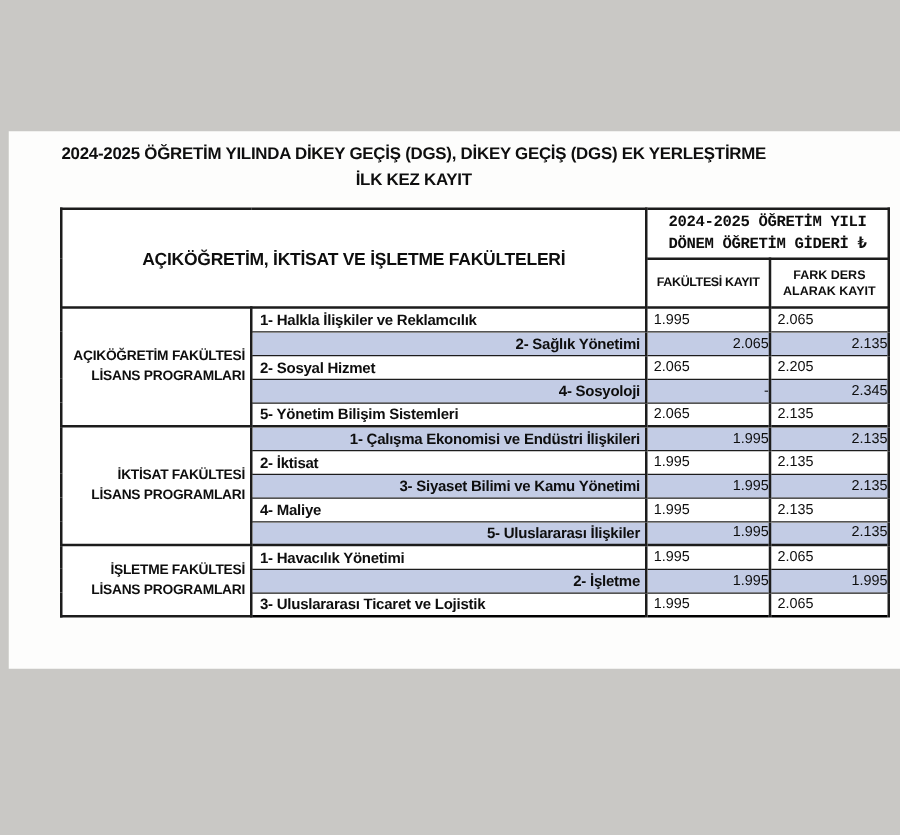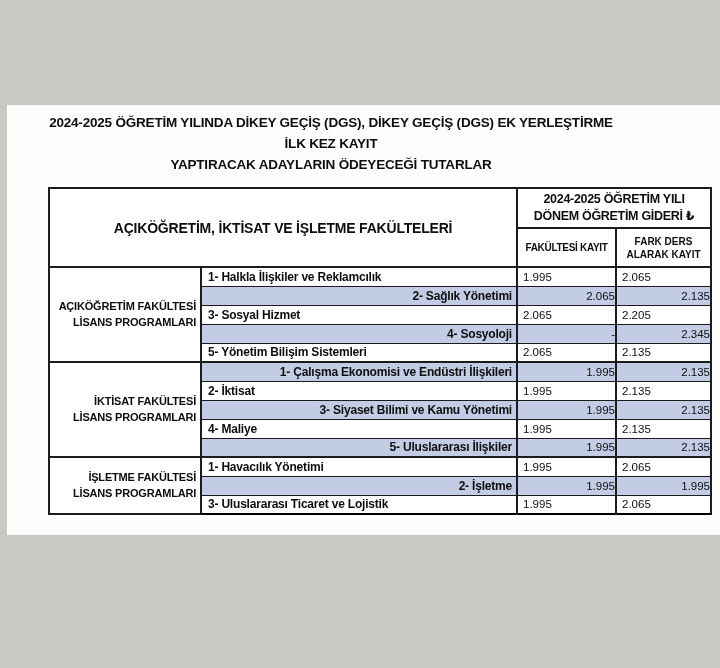--- a/index.html
+++ b/index.html
@@ -21,21 +21,21 @@
   .title{ margin-top:7px; text-align:center; font-weight:bold; font-size:13.5px; line-height:21px; letter-spacing:-0.2px;}
   table{
     margin-top:12px; width:662px; table-layout:fixed;
     border-collapse:collapse; border:2px solid #000;
     background:#fff;
   }
   col.c1{width:152px;} col.c2{width:316px;} col.c3{width:99px;} col.c4{width:95px;}
   th,td{ border:1px solid var(--line); border-left-width:2px; border-right-width:2px; overflow:hidden;}
   th{ border-width:2px; }
   .h-fac{ font-size:14px; font-weight:bold; text-align:center; height:79px; letter-spacing:-0.2px;border-radius:12px;}
-  .h-fee{ font-size:12.5px; font-weight:bold; text-align:center; height:40px; line-height:1.35; padding:0 6px; letter-spacing:-0.3px;}
+  .h-fee{ font-size:12.5px; font-weight:bold; text-align:center; height:40px; line-height:1.35; padding:0 6px; letter-spacing:-0.3px;font-family:Liberation Mono, monospace;}
   .h-sub{ font-size:10px; font-weight:bold; text-align:center; height:39px; line-height:1.3; padding:0 2px;}
   .h-sub.nowrap{ white-space:nowrap; letter-spacing:-0.3px;}
   tbody td{ height:19px; }
   td.faculty{
     border-width:2px; font-size:11px; font-weight:bold; text-align:right;
     line-height:1.4; padding:0 4px; background:#fff; letter-spacing:-0.2px;
   }
   td.program{ font-size:12px; font-weight:600; padding:0 4px 0 6px; white-space:nowrap; letter-spacing:-0.2px;}
   td.num{ font-size:11.5px; font-weight:400; padding-left:5px; white-space:nowrap;}
   td.center{ text-align:center; padding-left:0;}
@@ -43,21 +43,20 @@
   tr.hl td.program, tr.hl td.num{ background:var(--highlight);text-align:right; }
 </style>
 </head>
 <body>
 
 <div class="paper">
   <div class="doc-inner">
 
     <div class="title">
       <div>2024-2025 ÖĞRETİM YILINDA DİKEY GEÇİŞ (DGS),  DİKEY GEÇİŞ (DGS) EK YERLEŞTİRME İLK KEZ KAYIT</div>
-      <div>YAPTIRACAK ADAYLARIN ÖDEYECEĞİ TUTARLAR</div>
     </div>
 
     <table>
       <colgroup>
           <col class="c1">
           <col class="c2">
           <col class="c3">
           <col class="c4">
         </colgroup>
       <thead>
@@ -77,21 +76,21 @@
           <td class="program">1- Halkla İlişkiler ve Reklamcılık</td>
           <td class="num">1.995</td>
           <td class="num">2.065</td>
         </tr>
         <tr class="hl">
           <td class="program">2- Sağlık Yönetimi</td>
           <td class="num">2.065</td>
           <td class="num">2.135</td>
         </tr>
         <tr>
-          <td class="program">3- Sosyal Hizmet</td>
+          <td class="program">2- Sosyal Hizmet</td>
           <td class="num">2.065</td>
           <td class="num">2.205</td>
         </tr>
         <tr class="hl">
           <td class="program">4- Sosyoloji</td>
           <td class="num center">-</td>
           <td class="num">2.345</td>
         </tr>
         <tr>
           <td class="program">5- Yönetim Bilişim Sistemleri</td>

